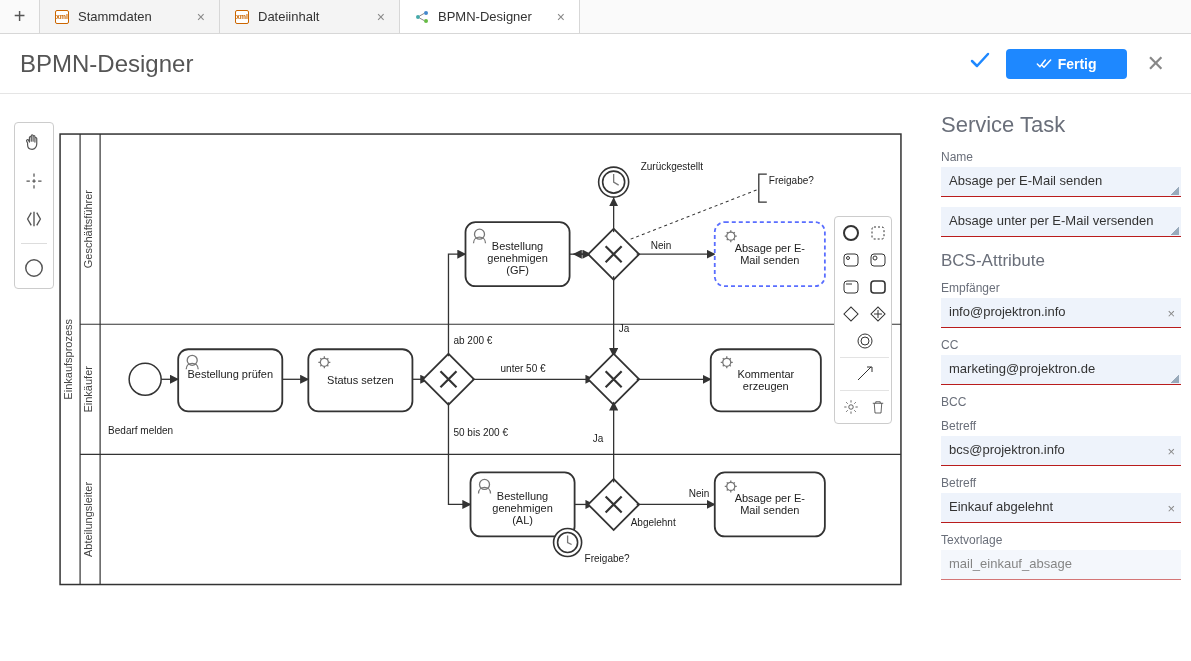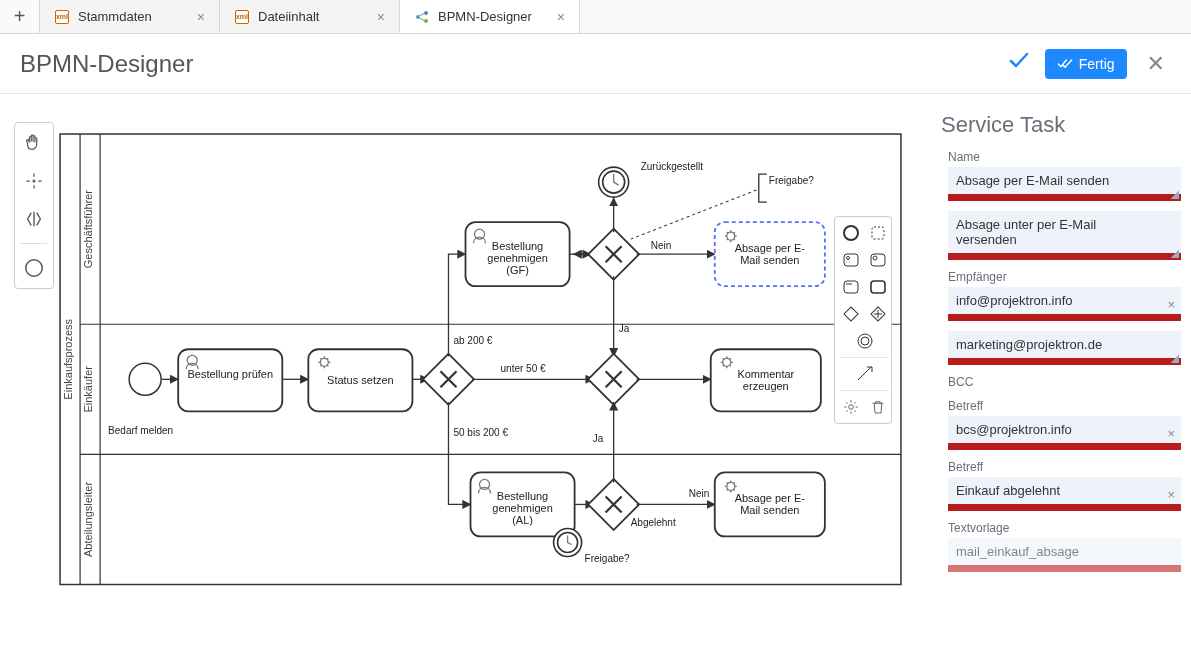--- a/index.html
+++ b/index.html
@@ -13,21 +13,21 @@
 .tab .icon { width: 16px; height: 16px; display: inline-flex; align-items: center; justify-content: center; }
 .tab .close { color: #888; font-size: 14px; margin-left: auto; }
 .xml-ico { width:14px; height:14px; background:#fff; border:1px solid #c60; border-radius:2px; font-size:7px; color:#c60; display:flex; align-items:center; justify-content:center; font-weight:bold; }
 .bpmn-ico svg { width:16px; height:16px; }
 
 
 .header { height: 60px; display: flex; align-items: center; padding: 0 20px; border-bottom: 1px solid #e5e5e5; }
 .header h1 { font-size: 24px; font-weight: 400; color: #555; flex: 1; }
 .header .hact { display: flex; align-items: center; gap: 14px; }
 .check-btn { color: #1e88ff; font-size: 22px; cursor: pointer; }
-.fertig-btn { background: #1e88ff; color: #fff; border: none; border-radius: 4px; padding: 7px 12px; font-size: 14px; display: flex; align-items: center; gap: 6px; cursor: pointer; }
+.fertig-btn { background: #1e88ff; color: #fff; border: none; border-radius: 4px; padding: 7px 30px; font-size: 14px; display: flex; align-items: center; gap: 6px; cursor: pointer; font-weight: bold; }
 .close-x { color: #888; font-size: 22px; cursor: pointer; padding: 0 6px; }
 
 
 .workspace { position: absolute; top: 94px; left: 0; right: 0; bottom: 0; display: flex; }
 .canvas-holder { flex: 1; position: relative; overflow: hidden; }
 .sidebar { width: 260px; border-left: 0; padding: 18px 10px 0 10px; overflow-y: auto; }
 .sidebar::-webkit-scrollbar { width: 10px; }
 .sidebar::-webkit-scrollbar-thumb { background: #ccc; border-radius: 5px; }
 
 
@@ -55,27 +55,27 @@
 .icon-stroke { stroke:#777; stroke-width:1.3; fill:none; }
 
 
 .ctxpad { position: absolute; width: 58px; background: #fff; border: 1px solid #ccc; border-radius: 4px; padding: 5px; display: grid; grid-template-columns: 1fr 1fr; gap: 5px; }
 .ctxpad .cp { width: 22px; height: 22px; display: flex; align-items: center; justify-content: center; cursor: pointer; }
 .ctxpad hr { grid-column: 1 / -1; border:0; border-top:1px solid #e3e3e3; }
 
 
 .sidebar h2 { font-size: 22px; font-weight: 400; color: #6a6f7a; margin-bottom: 12px; }
 .sidebar h3 { font-size: 17px; font-weight: 400; color: #6a6f7a; margin: 14px 0 10px; }
-.field { margin-bottom: 10px; margin-left: 7px; }
+.field { margin-bottom: 10px; }
 .field label { display:block; font-size: 12px; color:#6a6f7a; margin-bottom: 3px; }
 .field label .req { color:#d33; }
 .field .inp { position: relative; }
 .field input, .field .ro, .field select {
   width: 100%; font-size: 13px; padding: 6px 22px 6px 8px;
-  background: #eef3fb; border: none; border-bottom: 7px solid #b91c1c; color:#333;
+  background: #eef3fb; border: none; border-bottom: 1px solid #b91c1c; color:#333;
 }
 .field .ro { min-height: 30px; }
 .field .corner { position:absolute; right:2px; bottom:2px; width:8px; height:8px;
   background: linear-gradient(135deg, transparent 50%, #9ab 50%); }
 .field .clear { position:absolute; right:6px; top:50%; transform:translateY(-50%); color:#888; font-size:13px; cursor:pointer; }
 .field .dd { position:absolute; right:6px; top:50%; transform:translateY(-50%); color:#6a6f7a; font-size:12px; pointer-events:none; }
 </style>
 </head>
 <body>
 
@@ -398,31 +398,33 @@
         </div>
     </div>
 
     <div class="field">
       <div class="inp">
           <div class="ro">Absage unter per E-Mail versenden</div>
           <span class="corner"></span>
         </div>
     </div>
 
+    <h3>BCS-Attribute</h3>
 
 
     <div class="field">
       <label>Empfänger</label>
       <div class="inp">
           <div class="ro">info@projektron.info</div>
           <span class="clear">×</span>
         </div>
     </div>
 
     <div class="field">
+      <label>CC</label>
       <div class="inp">
           <div class="ro">marketing@projektron.de</div>
           <span class="corner"></span>
         </div>
     </div>
 
     <div class="field">
       <label>BCC</label>
     </div>
 

